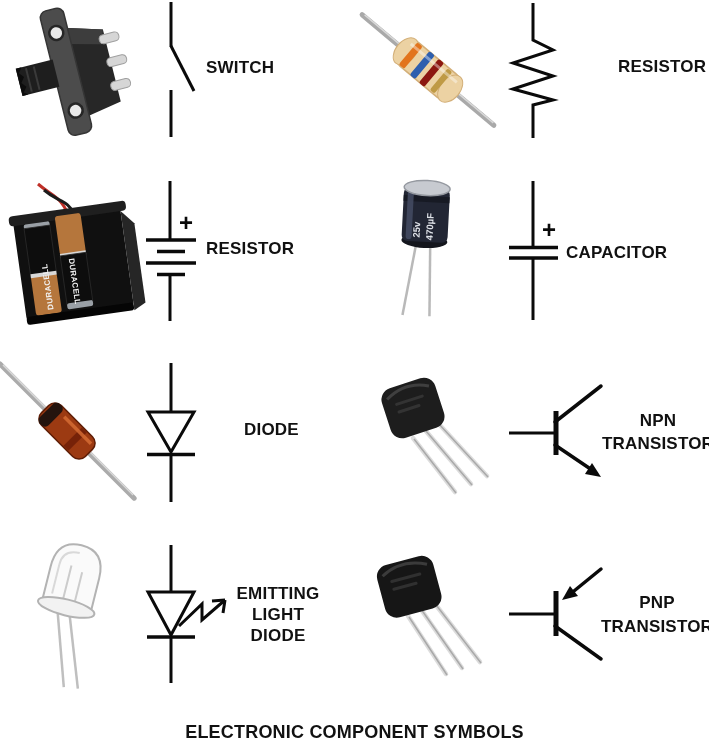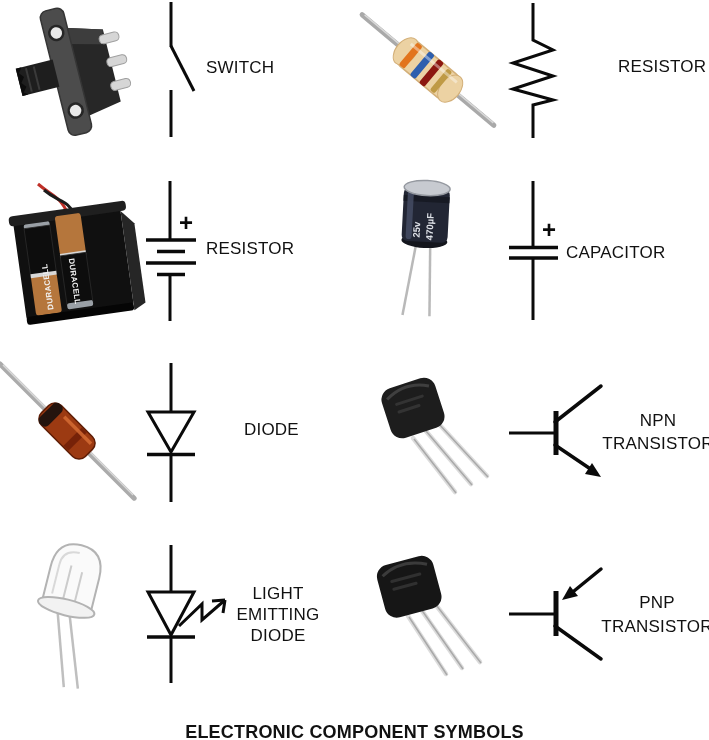--- a/index.html
+++ b/index.html
@@ -2,21 +2,21 @@
 <html><head>
 <meta charset="utf-8">
 <style>
   html,body { margin:0; padding:0; background:#ffffff; }
   .page {
     position:relative; width:709px; height:740px; background:#ffffff;
     font-family:"Liberation Sans", sans-serif; overflow:hidden;
   }
   .art { position:absolute; left:0; top:0; }
   .label {
-    position:absolute; font-weight:normal; font-size:17px; color:#111111;
+    position:absolute; font-weight:bold; font-size:17px; color:#111111;
     line-height:18px; white-space:nowrap; letter-spacing:0.2px;
   }
   .label.center { text-align:center; white-space:normal; }
   .label .line { line-height:inherit; }
   .title {
     position:absolute; left:0; top:706px; width:709px; text-align:center;
     font-weight:bold; font-size:18px; color:#111111; letter-spacing:0.2px;margin-top:16px;
   }
 </style>
 </head>
@@ -208,22 +208,22 @@
   <div class="label" style="left:566px; top:244px;">CAPACITOR</div>
 
   <div class="label" style="left:244px; top:421px;">DIODE</div>
 
   <div class="label center" style="left:599px; top:409px; width:118px; line-height:23px;">
     <div class="line">NPN</div>
     <div class="line">TRANSISTOR</div>
   </div>
 
   <div class="label center" style="left:227px; top:583px; width:102px; line-height:21px;">
+    <div class="line">EMITTING</div>
     <div class="line">LIGHT</div>
-    <div class="line">EMITTING</div>
     <div class="line">DIODE</div>
   </div>
 
   <div class="label center" style="left:598px; top:591px; width:118px; line-height:24px;">
     <div class="line">PNP</div>
     <div class="line">TRANSISTOR</div>
   </div>
 
   <div class="title">ELECTRONIC COMPONENT SYMBOLS</div>
 

